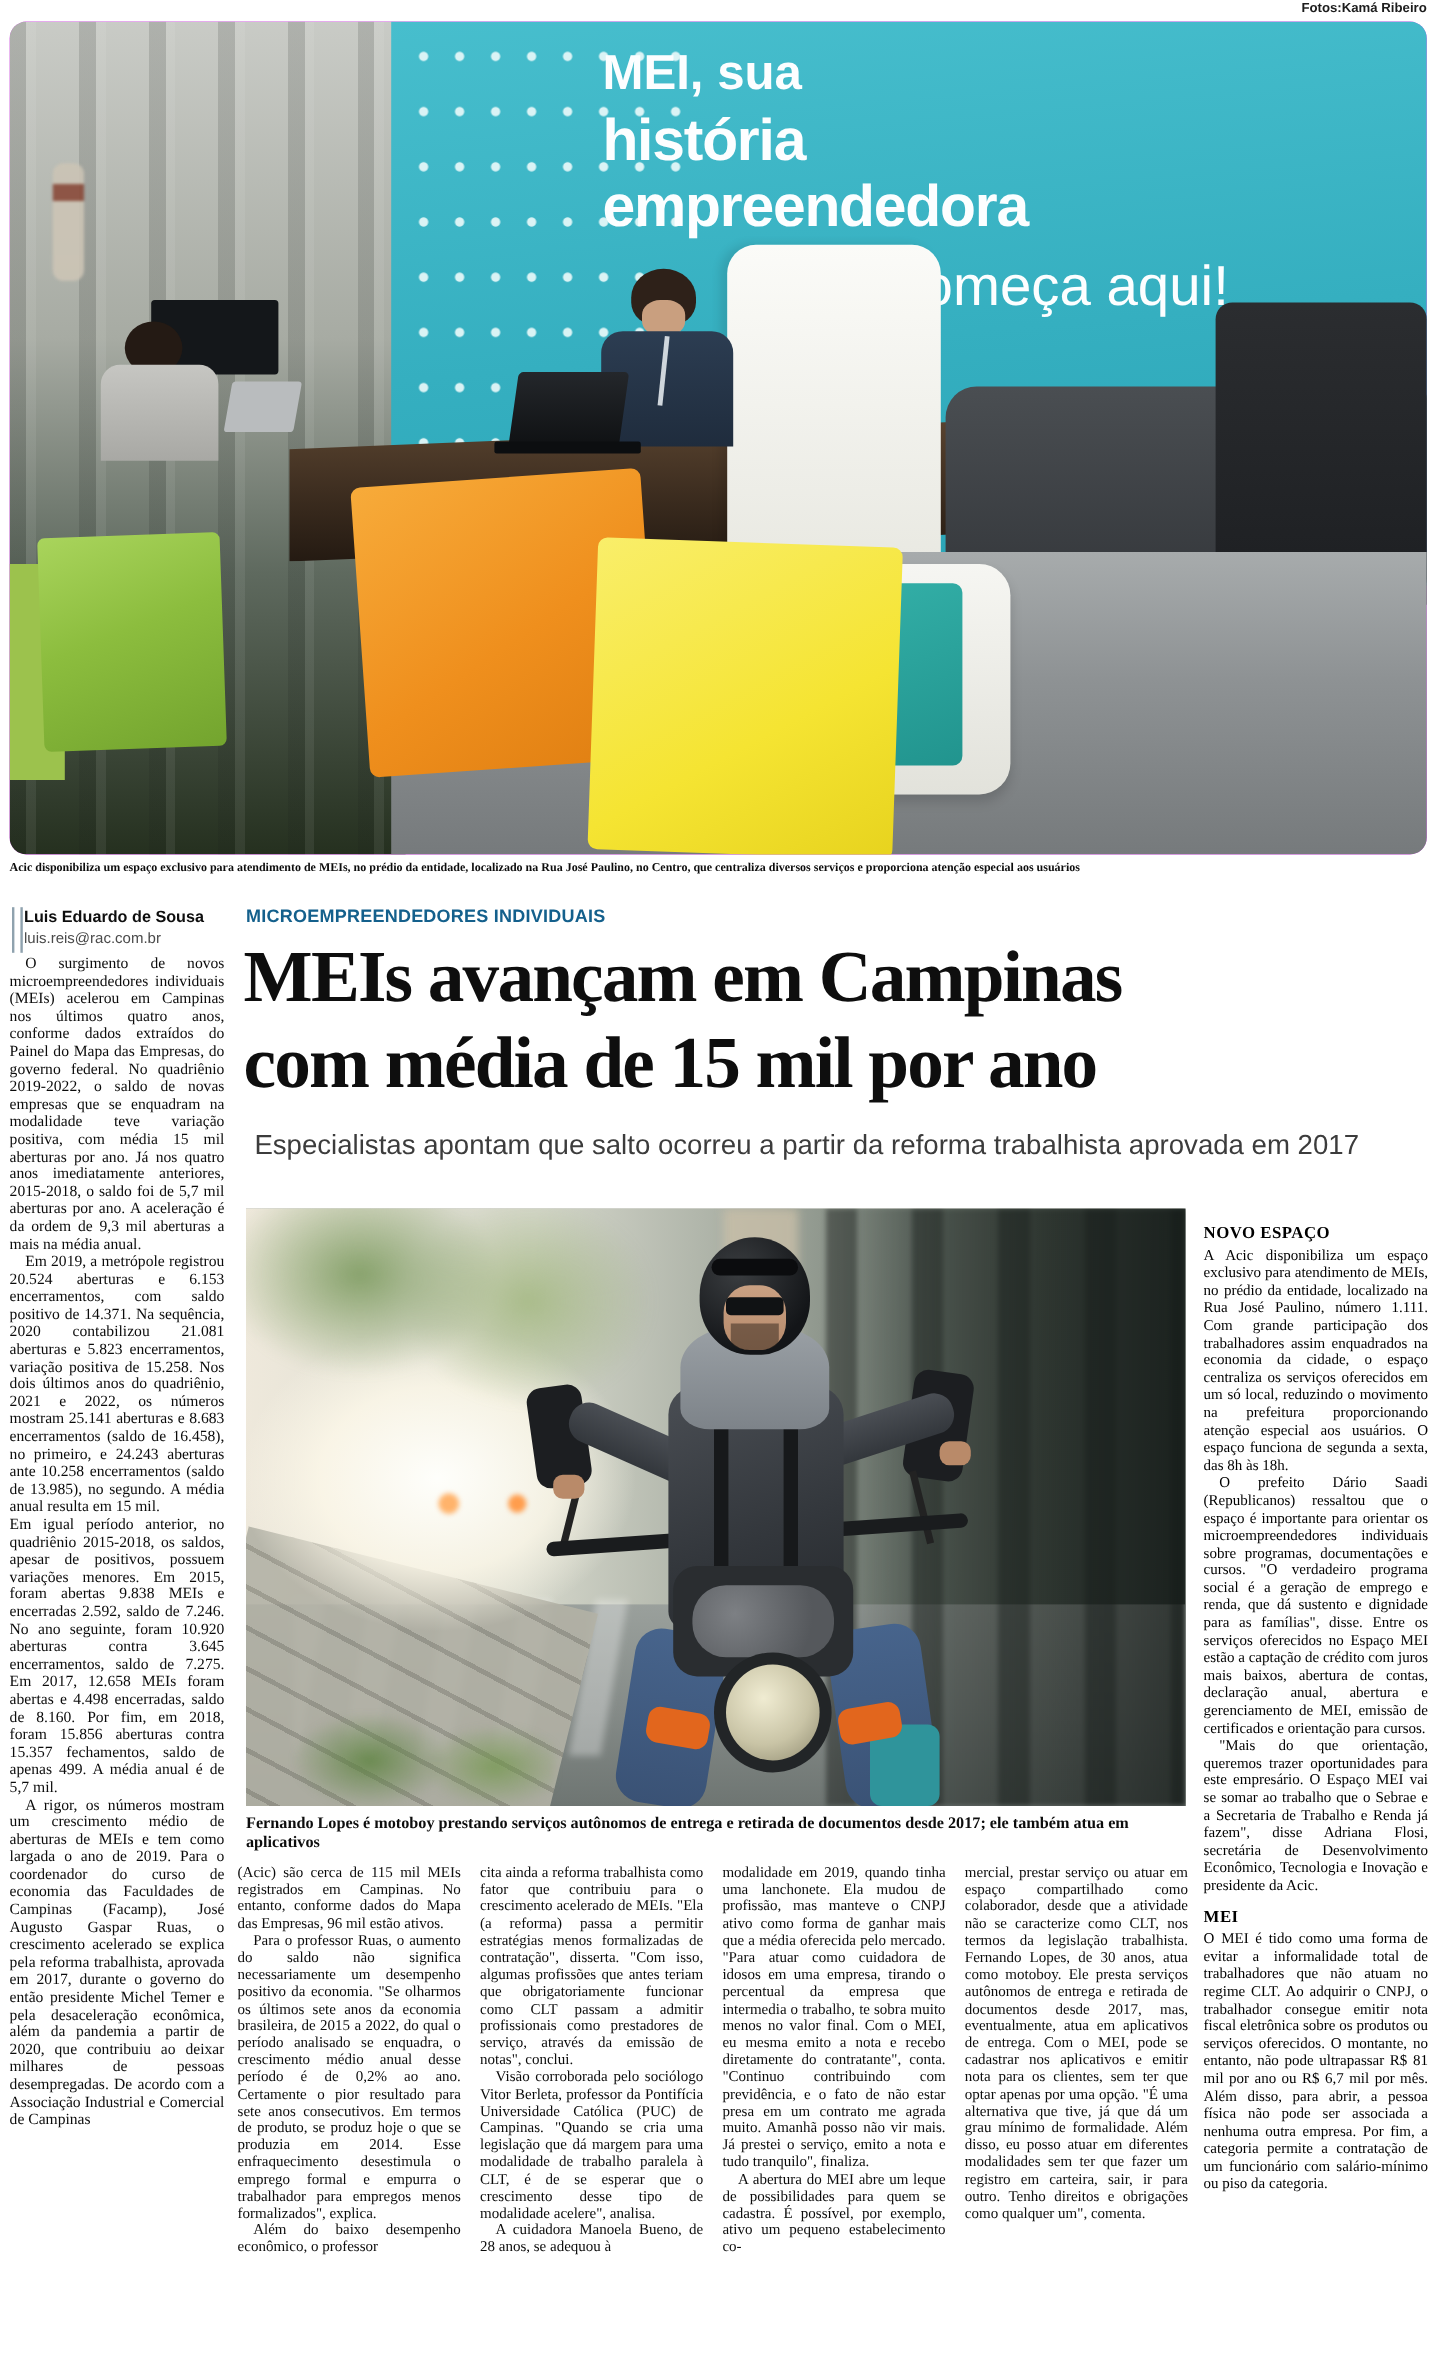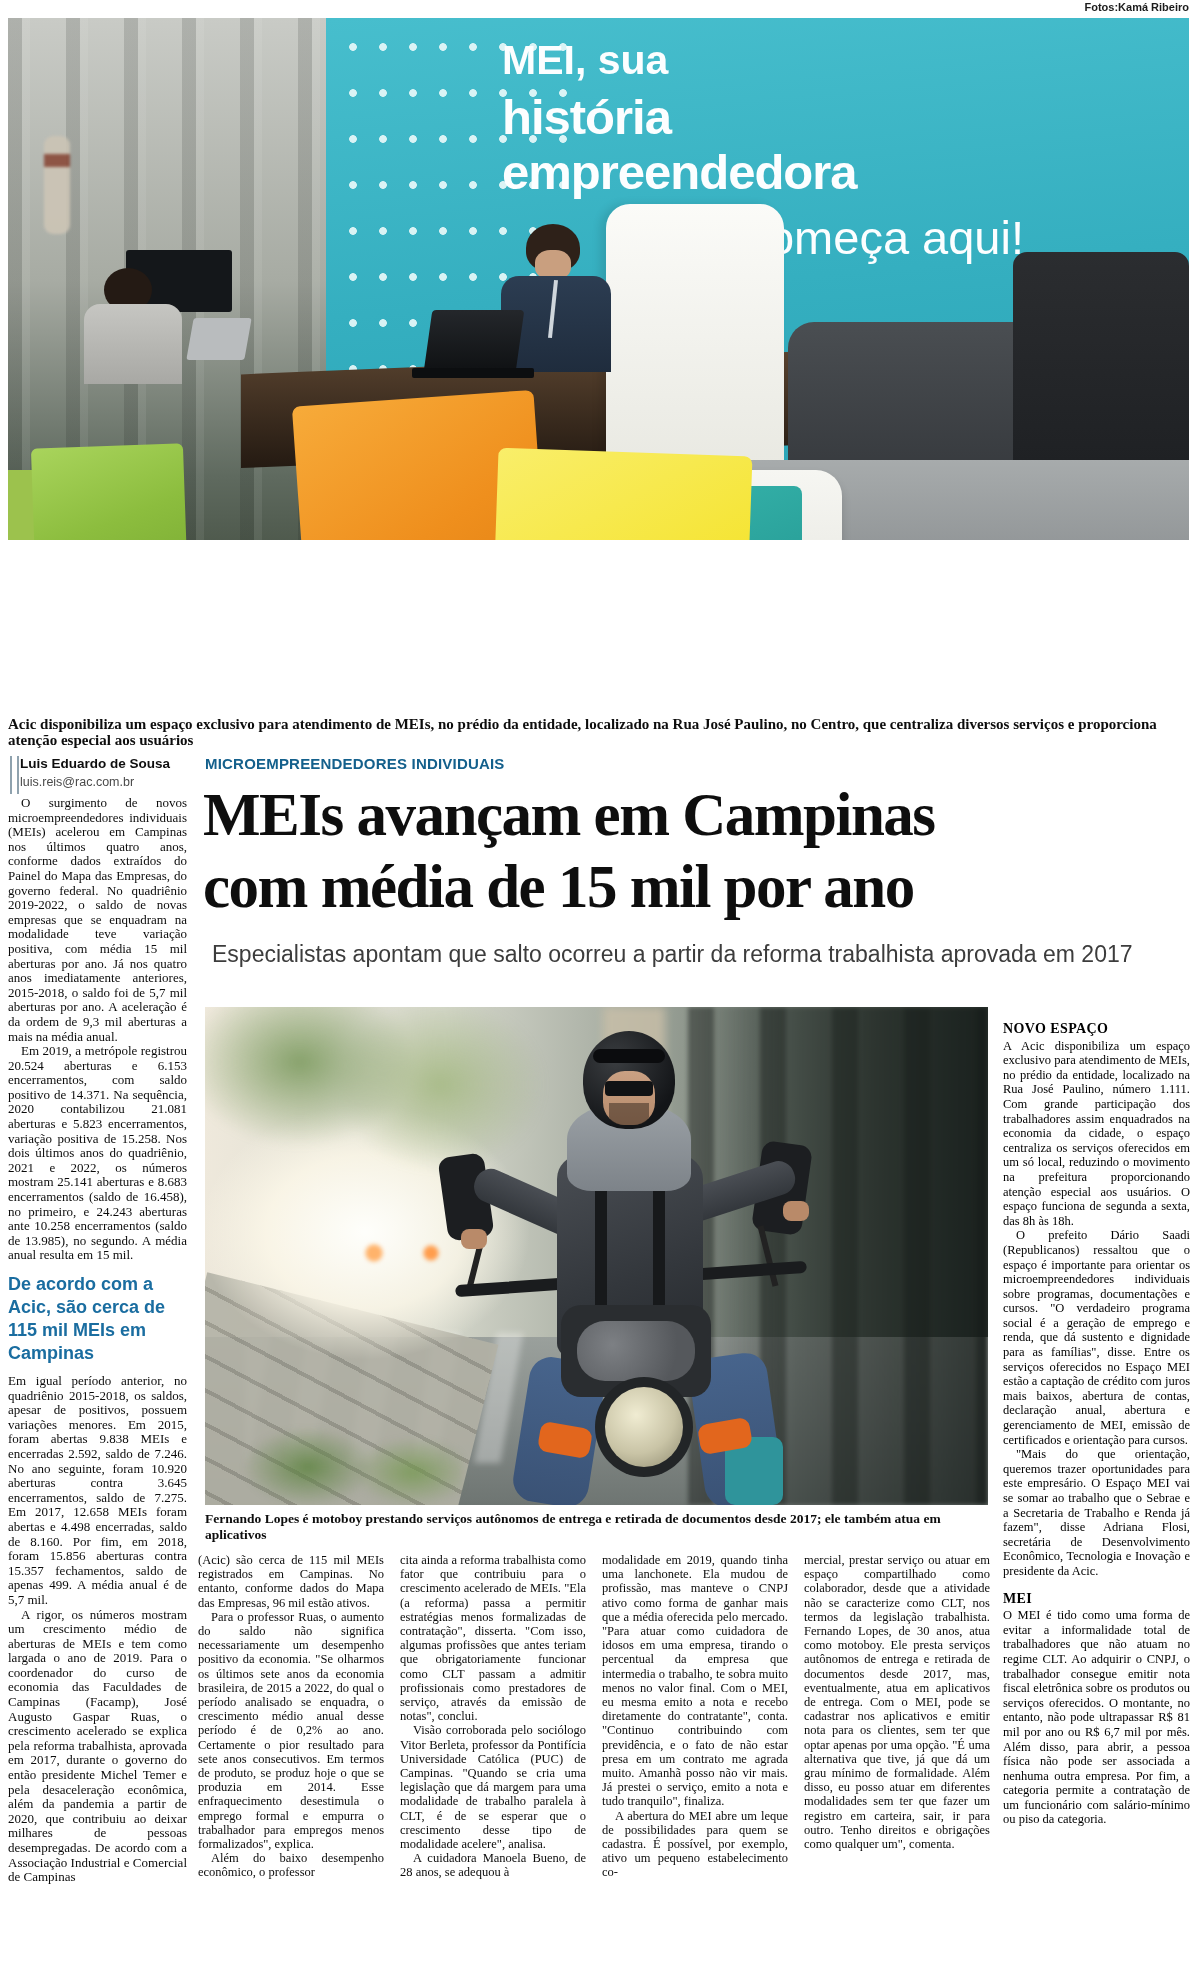--- a/index.html
+++ b/index.html
@@ -5,21 +5,21 @@
   html,body{margin:0;padding:0;background:#ffffff;}
   .page{position:relative;width:1197px;height:1968px;background:#fff;overflow:hidden;
         font-family:"Liberation Serif",serif;color:#111;}
   .abs{position:absolute;}
 
   
   .credit{top:1px;left:0;width:1189px;text-align:right;
           font:700 11px "Liberation Sans",sans-serif;color:#1c1c1c;}
 
   
-  .hero{left:8px;top:18px;width:1181px;height:522px;overflow:hidden;background:#d946ef;}
+  .hero{left:8px;top:18px;width:1181px;height:694px;overflow:hidden;background:#d946ef;border-radius:14px;}
   .hero *{position:absolute;}
   .hero-left{left:0;top:0;width:330px;height:694px;
      background:linear-gradient(180deg,#c9cbc6 0%,#a7aba3 38%,#5f6a5f 66%,#25301f 100%);}
   .hero-left-bars{left:0;top:0;width:330px;height:694px;opacity:.5;
      background:repeating-linear-gradient(90deg,rgba(25,30,26,.3) 0 14px,rgba(255,255,255,.14) 14px 22px,transparent 22px 58px);}
   .person-walk{left:36px;top:118px;width:26px;height:98px;border-radius:9px;filter:blur(1.5px);opacity:.9;
      background:linear-gradient(#cbc4b5 0 18%,#8a4b3a 18% 32%,#cdc5b6 32% 100%);}
   .teal-wall{left:318px;top:0;width:863px;height:470px;
      background:linear-gradient(175deg,#47becd 0%,#35afc0 55%,#29a4b6 100%);}
   .dots{left:330px;top:6px;width:235px;height:452px;opacity:.95;
@@ -61,21 +61,21 @@
   .cube-green{left:26px;top:428px;width:152px;height:178px;border-radius:6px;transform:rotate(-2deg);
      background:linear-gradient(160deg,#a9d45c 0%,#8cbd3e 45%,#73a42e 100%);}
   .cube-teal{left:652px;top:468px;width:142px;height:152px;border-radius:8px;
      background:linear-gradient(160deg,#35b2aa,#21948e);}
   .cube-orange{left:292px;top:380px;width:242px;height:242px;border-radius:8px;transform:rotate(-4deg);
      background:linear-gradient(150deg,#f7ab3a 0%,#ef8f1d 55%,#df7e11 100%);}
   .cube-yellow{left:486px;top:434px;width:254px;height:260px;border-radius:8px;transform:rotate(2deg);
      background:linear-gradient(150deg,#f9ee6a 0%,#f5e432 60%,#e7d31e 100%);}
 
   
-  .hero-caption{left:8px;top:716px;width:1181px;font-weight:700;font-size:15px;line-height:16px;color:#0d0d0d;}
+  .hero-caption{left:8px;top:716px;width:1181px;font-weight:700;font-size:10px;line-height:16px;color:#0d0d0d;}
   .byline{left:10px;top:756px;width:186px;display:flex;gap:1px;}
   .byline-bars{width:5px;height:38px;border-left:2px solid #8fa2ae;border-right:2px solid #8fa2ae;}
   .byline-name{font:700 13.5px "Liberation Sans",sans-serif;color:#0e0e0e;}
   .byline-email{font:400 12.5px "Liberation Sans",sans-serif;color:#4a4a4a;margin-top:4px;}
   .kicker{left:205px;top:755px;font:700 15px "Liberation Sans",sans-serif;color:#14608c;letter-spacing:.2px;}
   .headline{left:203px;top:779px;width:988px;font-weight:700;font-size:61px;line-height:72px;
      letter-spacing:-1.5px;color:#0e0e0e;font-family:"Liberation Serif",serif;}
   .deck{left:212px;top:941px;width:986px;font:400 23px "Liberation Sans",sans-serif;color:#3c3c3c;}
 
   
@@ -218,21 +218,20 @@
   <div class="abs headline">
     <div>MEIs avançam em Campinas</div>
     <div>com média de 15 mil por ano</div>
   </div>
 
   <div class="abs deck">Especialistas apontam que salto ocorreu a partir da reforma trabalhista aprovada em 2017</div>
 
   <div class="abs leftcol">
     <p>O surgimento de novos microempreendedores individuais (MEIs) acelerou em Campinas nos últimos quatro anos, conforme dados extraídos do Painel do Mapa das Empresas, do governo federal. No quadriênio 2019-2022, o saldo de novas empresas que se enquadram na modalidade teve variação positiva, com média 15 mil aberturas por ano. Já nos quatro anos imediatamente anteriores, 2015-2018, o saldo foi de 5,7 mil aberturas por ano. A aceleração é da ordem de 9,3 mil aberturas a mais na média anual.</p>
     <p>Em 2019, a metrópole registrou 20.524 aberturas e 6.153 encerramentos, com saldo positivo de 14.371. Na sequência, 2020 contabilizou 21.081 aberturas e 5.823 encerramentos, variação positiva de 15.258. Nos dois últimos anos do quadriênio, 2021 e 2022, os números mostram 25.141 aberturas e 8.683 encerramentos (saldo de 16.458), no primeiro, e 24.243 aberturas ante 10.258 encerramentos (saldo de 13.985), no segundo. A média anual resulta em 15 mil.</p>
-    <div class="crosshead">De acordo com a Acic, são cerca de 115 mil MEIs em Campinas</div>
     <p class="noindent">Em igual período anterior, no quadriênio 2015-2018, os saldos, apesar de positivos, possuem variações menores. Em 2015, foram abertas 9.838 MEIs e encerradas 2.592, saldo de 7.246. No ano seguinte, foram 10.920 aberturas contra 3.645 encerramentos, saldo de 7.275. Em 2017, 12.658 MEIs foram abertas e 4.498 encerradas, saldo de 8.160. Por fim, em 2018, foram 15.856 aberturas contra 15.357 fechamentos, saldo de apenas 499. A média anual é de 5,7 mil.</p>
     <p>A rigor, os números mostram um crescimento médio de aberturas de MEIs e tem como largada o ano de 2019. Para o coordenador do curso de economia das Faculdades de Campinas (Facamp), José Augusto Gaspar Ruas, o crescimento acelerado se explica pela reforma trabalhista, aprovada em 2017, durante o governo do então presidente Michel Temer e pela desaceleração econômica, além da pandemia a partir de 2020, que contribuiu ao deixar milhares de pessoas desempregadas. De acordo com a Associação Industrial e Comercial de Campinas</p>
   </div>
 
   <div class="abs moto">
     <div class="m-bg"></div>
     <div class="m-road"></div>
     <div class="m-cross"></div>
     <div class="m-cobble"></div>
     <div class="m-grass"></div>

